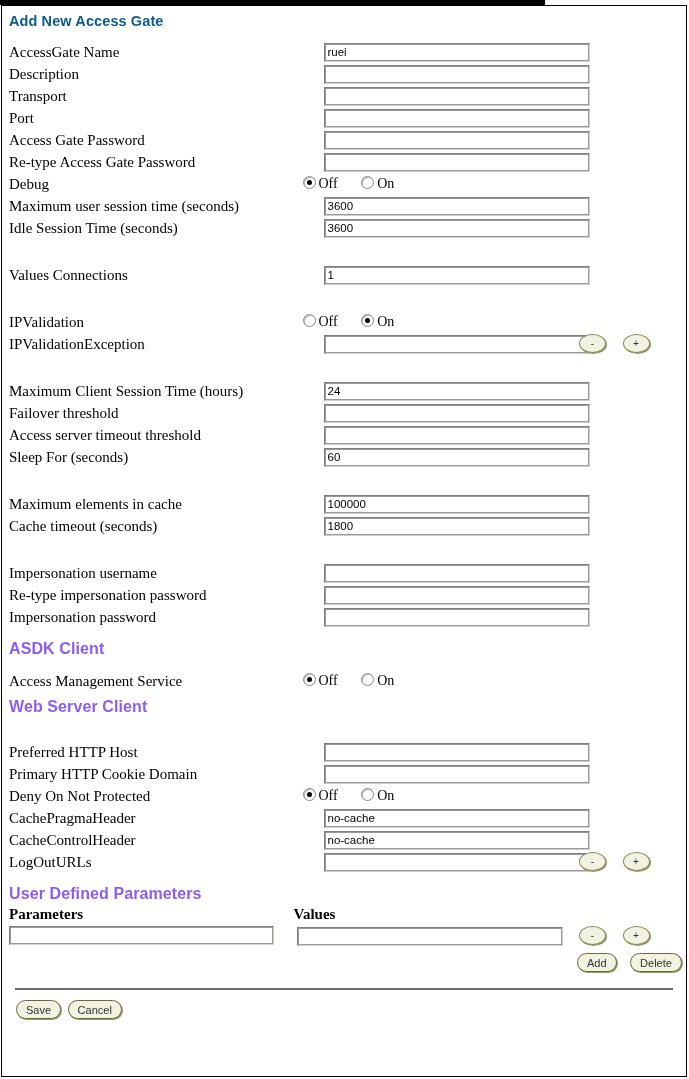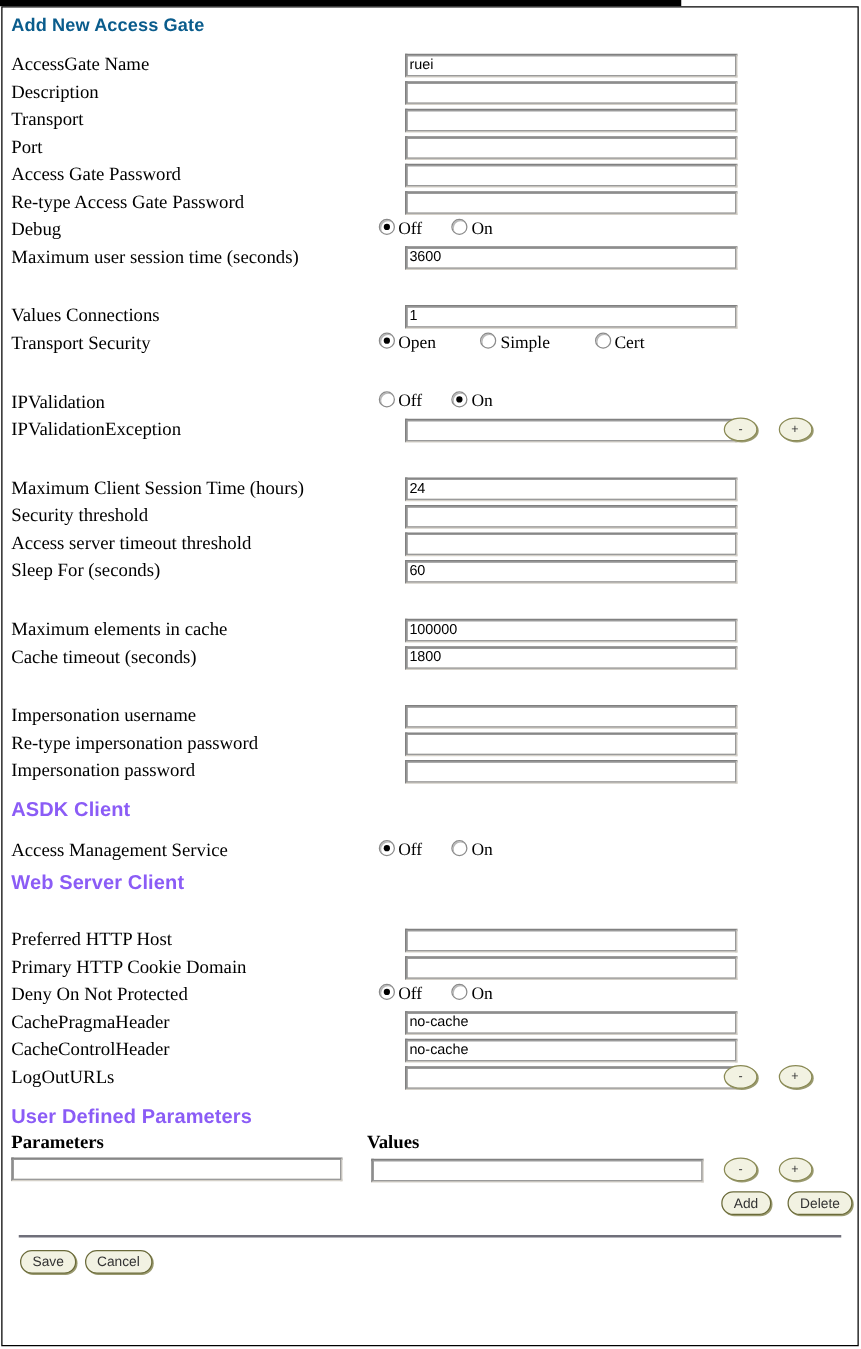--- a/index.html
+++ b/index.html
@@ -257,43 +257,35 @@
               <span class="rb"></span><span>On</span>
             </span>
           </span>
         </div>
         <div class="row">
           <span class="lbl">Maximum user session time (seconds)</span>
           <span class="ctl">
             <input class="tf" type="text" value="3600" style="">
           </span>
         </div>
+        <div class="row">
+          <span class="lbl">Idle Session Time (seconds)</span>
+          <span class="ctl">
+            <input class="tf" type="text" value="3600" style="">
+          </span>
+        </div>
       </div>
 
       <div class="gap"></div>
 
       <div>
         <div class="row">
           <span class="lbl">Values Connections</span>
           <span class="ctl">
             <input class="tf" type="text" value="1" style="">
-          </span>
-        </div>
-        <div class="row">
-          <span class="lbl">Transport Security</span>
-          <span class="ctl radios">
-            <span class="radio-item wide">
-              <span class="rb on"></span><span>Open</span>
-            </span>
-            <span class="radio-item wide">
-              <span class="rb"></span><span>Simple</span>
-            </span>
-            <span class="radio-item">
-              <span class="rb"></span><span>Cert</span>
-            </span>
           </span>
         </div>
       </div>
 
       <div class="gap"></div>
 
       <div>
         <div class="row">
           <span class="lbl">IPValidation</span>
           <span class="ctl radios">
@@ -320,21 +312,21 @@
       <div class="gap"></div>
 
       <div>
         <div class="row">
           <span class="lbl">Maximum Client Session Time (hours)</span>
           <span class="ctl">
             <input class="tf" type="text" value="24" style="">
           </span>
         </div>
         <div class="row">
-          <span class="lbl">Security threshold</span>
+          <span class="lbl">Failover threshold</span>
           <span class="ctl">
             <input class="tf" type="text" value="" style="">
           </span>
         </div>
         <div class="row">
           <span class="lbl">Access server timeout threshold</span>
           <span class="ctl">
             <input class="tf" type="text" value="" style="">
           </span>
         </div>

